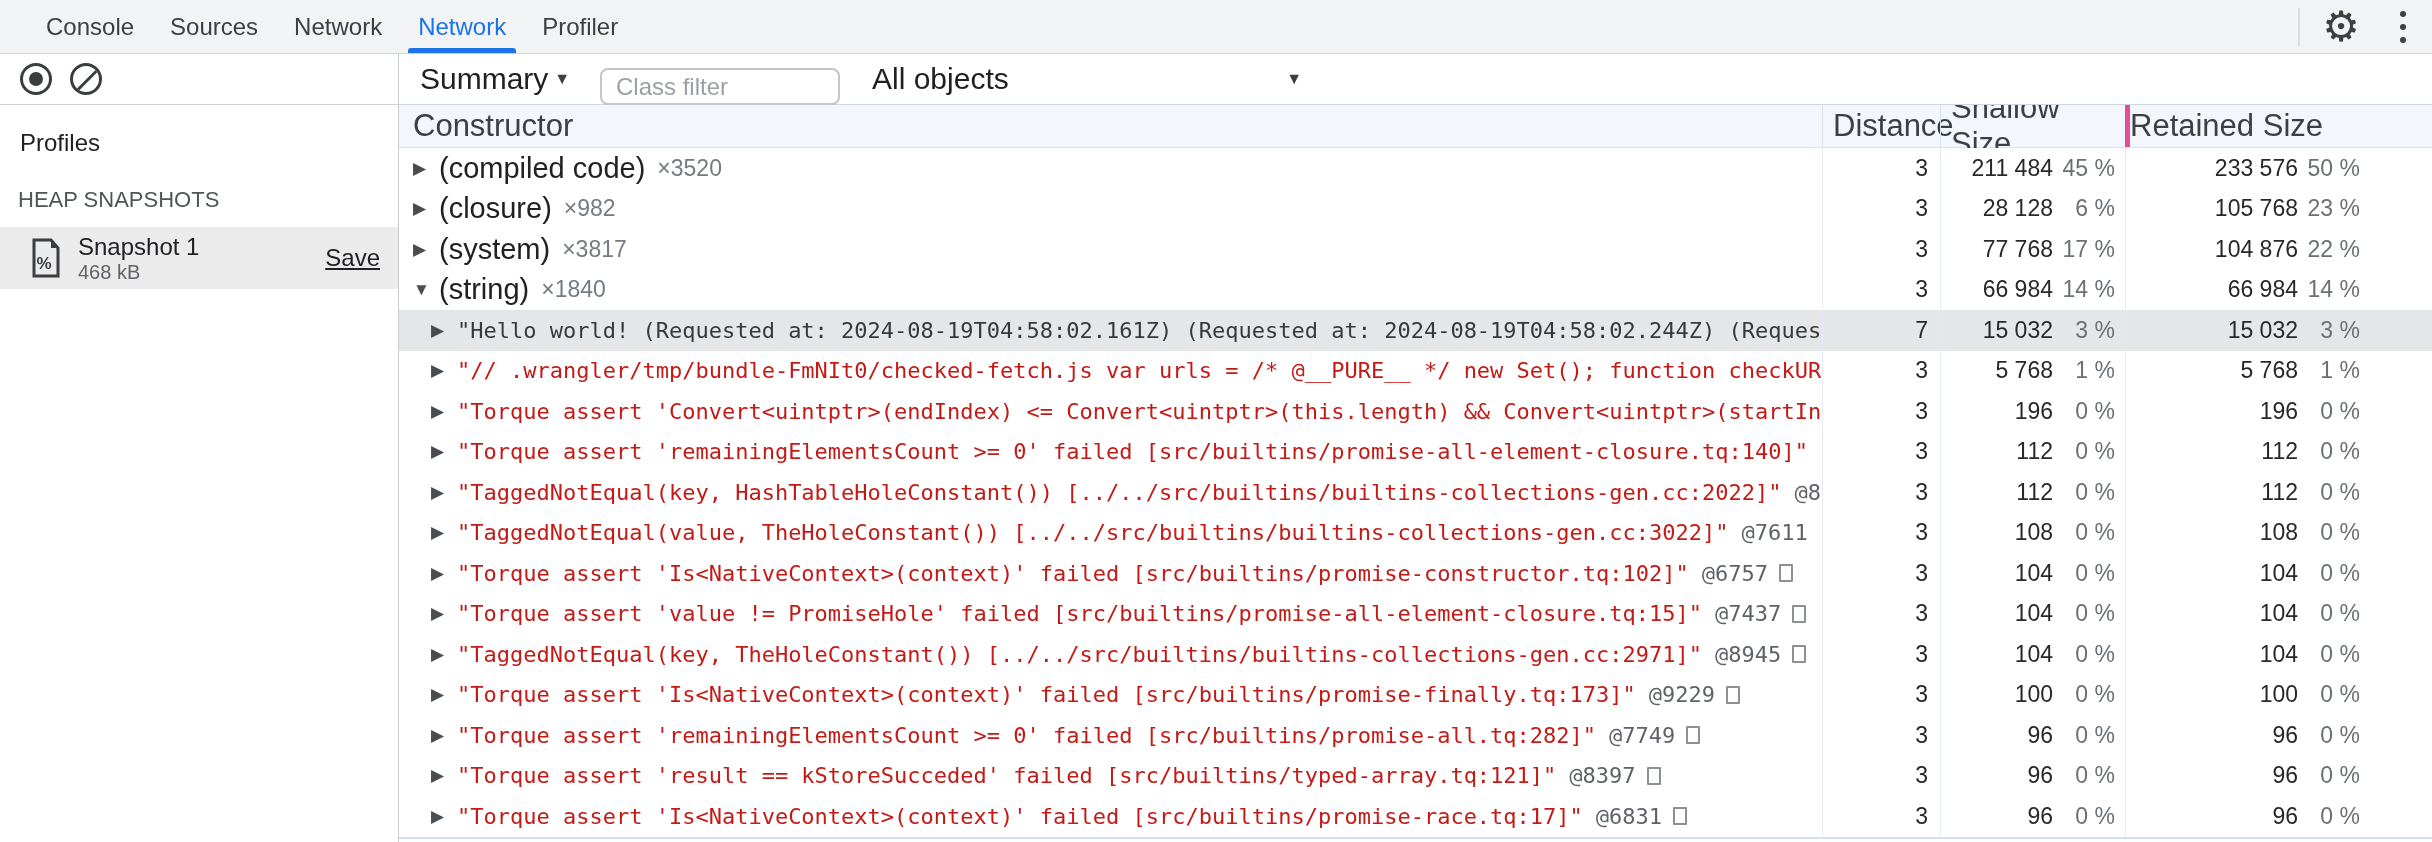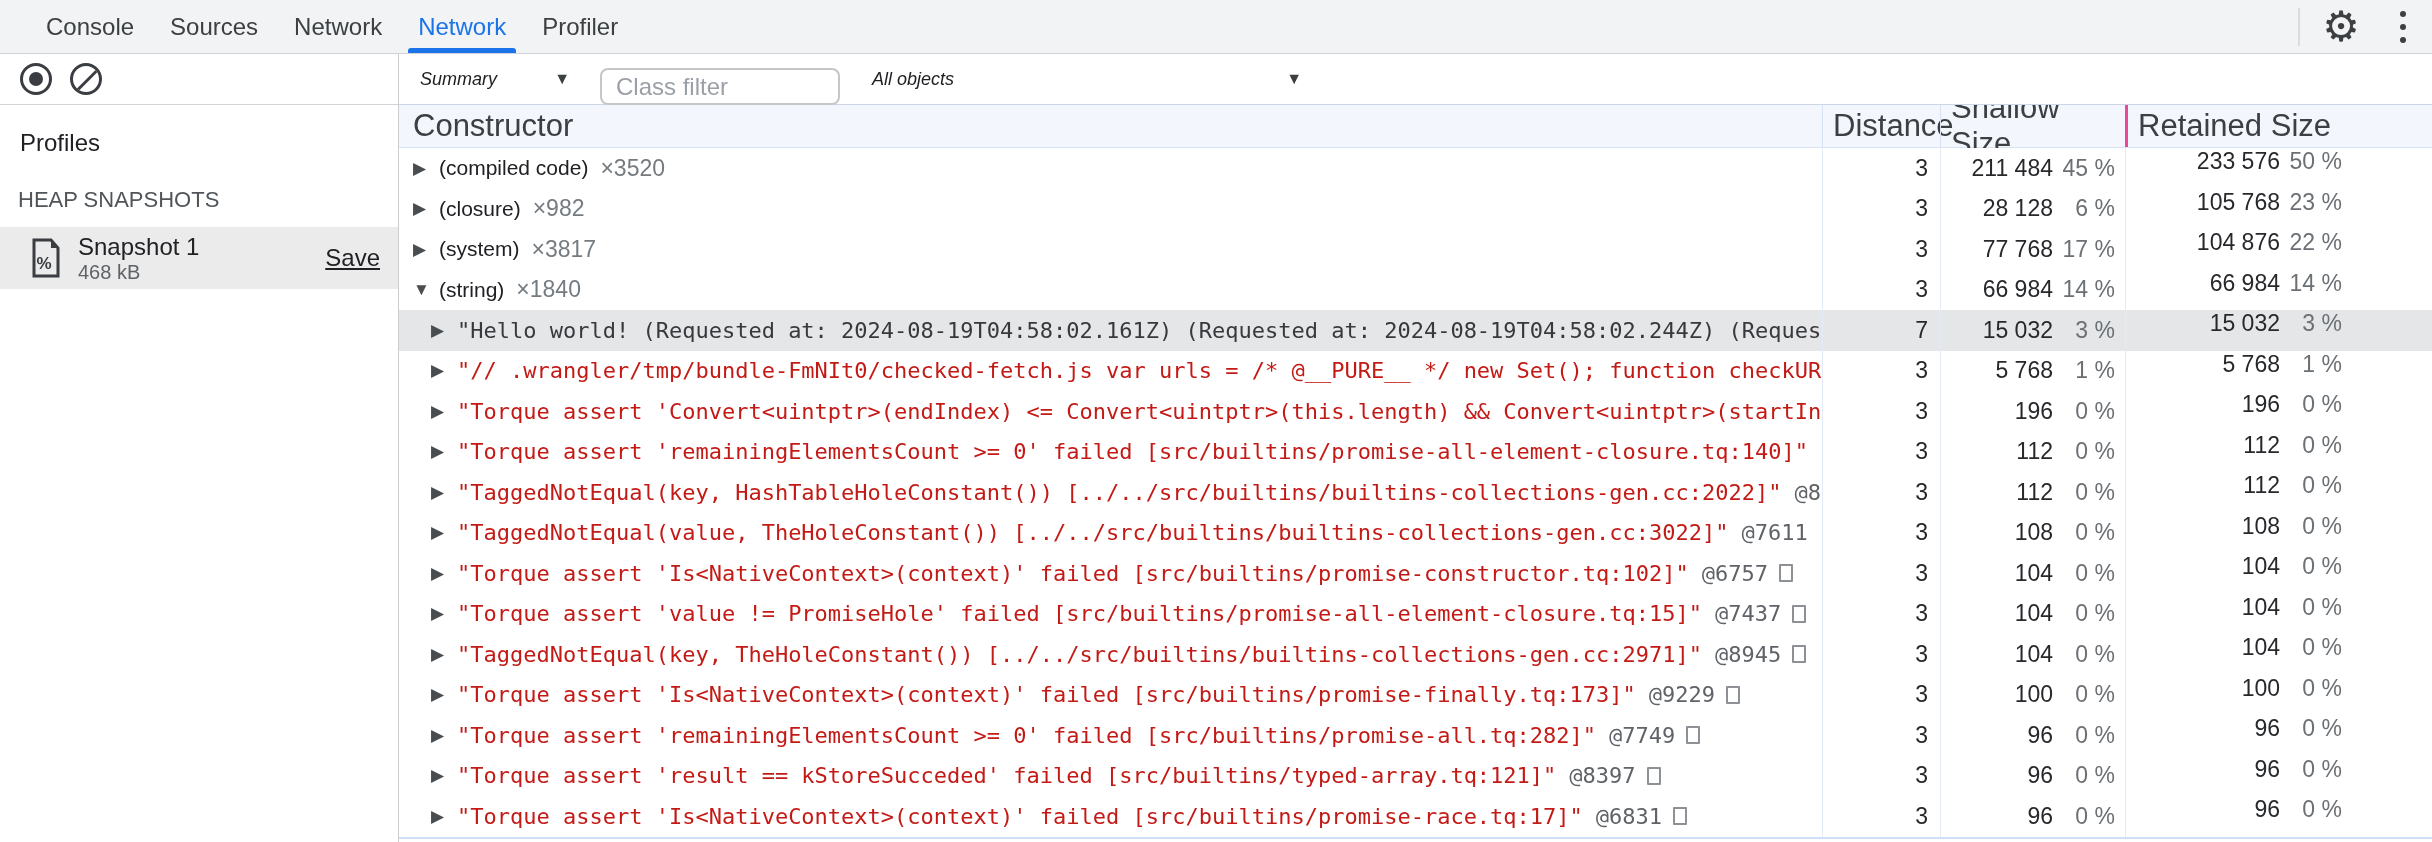--- a/index.html
+++ b/index.html
@@ -64,52 +64,52 @@
   .snap-title { font-size:24px; color:#202124; line-height:28px; }
   .snap-size { font-size:20px; color:#5f6368; line-height:22px; }
   .save-link { margin-left:auto; font-size:24px; color:#202124; text-decoration:underline; cursor:pointer; }
 
   
   .main { flex:1; display:flex; flex-direction:column; min-width:0; }
   .main-toolbar { height:51px; flex:none; border-bottom:1px solid #ccd6e4; background:#fff; position:relative; }
   .dd { position:absolute; top:0; height:50px; display:flex; align-items:center; justify-content:space-between; cursor:default; }
   .dd-summary { left:21px; width:150px; }
   .dd-objects { left:473px; width:430px; }
-  .dd-label { font-size:18px; color:#202124;font-style:italic; }
+  .dd-label { font-size:30px; color:#202124; }
   .dd-arrow { font-size:16px; color:#3c4043; }
   .filter-input {
     position:absolute; left:201px; top:14px; width:240px; height:37px;
     border:2px solid #c6c6c6; border-radius:8px; padding:0 14px;
     font-size:24px; font-family:"Liberation Sans",sans-serif; color:#202124; outline:none; background:#fff;
   }
   .filter-input::placeholder { color:#9aa0a6; }
 
   
   .grid-header { height:43px; flex:none; background:#f3f7fd; border-bottom:1px solid #d7e2f2; display:flex; }
   .h-cell { font-size:31px; color:#3c4043; display:flex; align-items:center; }
   .h-constructor { flex:1; padding-left:14px; min-width:0; }
   .h-distance { width:118px; border-left:1px solid #d7e2f2; padding-left:10px; }
   .h-shallow  { width:185px; border-left:1px solid #d7e2f2; padding-left:10px; }
-  .h-retained { width:307px; border-left:3px solid #ec4899; padding-left:10px; }
+  .h-retained { width:307px; border-left:5px solid #ec4899; }
 
   .rows { flex:none; height:689px; overflow:hidden; background:#fff; }
   .grid-row { height:40.5px; display:flex; align-items:stretch; }
   .grid-row.selected { background:#e5e6e8; }
   .c-constructor { flex:1; min-width:0; display:flex; align-items:center; padding-left:14px; overflow:hidden; white-space:nowrap; }
   .arrow { flex:none; width:26px; font-size:17px; color:#4a4d50; }
   .arrow.child { margin-left:18px; }
-  .cat-label { font-size:21px; color:#202124; }
+  .cat-label { font-size:29px; color:#202124; }
   .count { font-size:23px; color:#747b81; margin-left:12px; }
   .val { font-family:"DejaVu Sans Mono", monospace; font-size:22px; color:#c41a16; }
   .grid-row.selected .val { color:#38383d; }
   .objid { font-family:"DejaVu Sans Mono", monospace; font-size:22px; color:#5f6368; margin-left:13px; }
   .boxglyph { flex:none; width:14px; height:18px; border:2px solid #8d9095; margin-left:11px; border-radius:1px; }
   .c-distance { width:118px; flex:none; border-left:1px solid #e3ebf6; display:flex; align-items:center; justify-content:flex-end; padding-right:12px; font-size:23px; color:#26282b; }
   .c-shallow  { width:185px; flex:none; border-left:1px solid #e3ebf6; display:flex; align-items:center; justify-content:flex-end; padding-right:10px; }
-  .c-retained { width:307px; flex:none; border-left:1px solid #e3ebf6; display:flex; align-items:flex-start; justify-content:flex-end; padding-right:90px; }
+  .c-retained { width:307px; flex:none; border-left:1px solid #e3ebf6; display:flex; align-items:center; justify-content:flex-end; padding-right:72px; }
   .num { font-size:23px; color:#26282b; white-space:nowrap; }
   .pct { width:62px; text-align:right; font-size:23px; color:#6b7075; white-space:nowrap; }
   .grid-bottom { height:2px; background:#cfe0f5; }
 </style>
 </head>
 <body>
 
 <div class="tabbar">
   <div class="tab">
       <span>Console</span>

